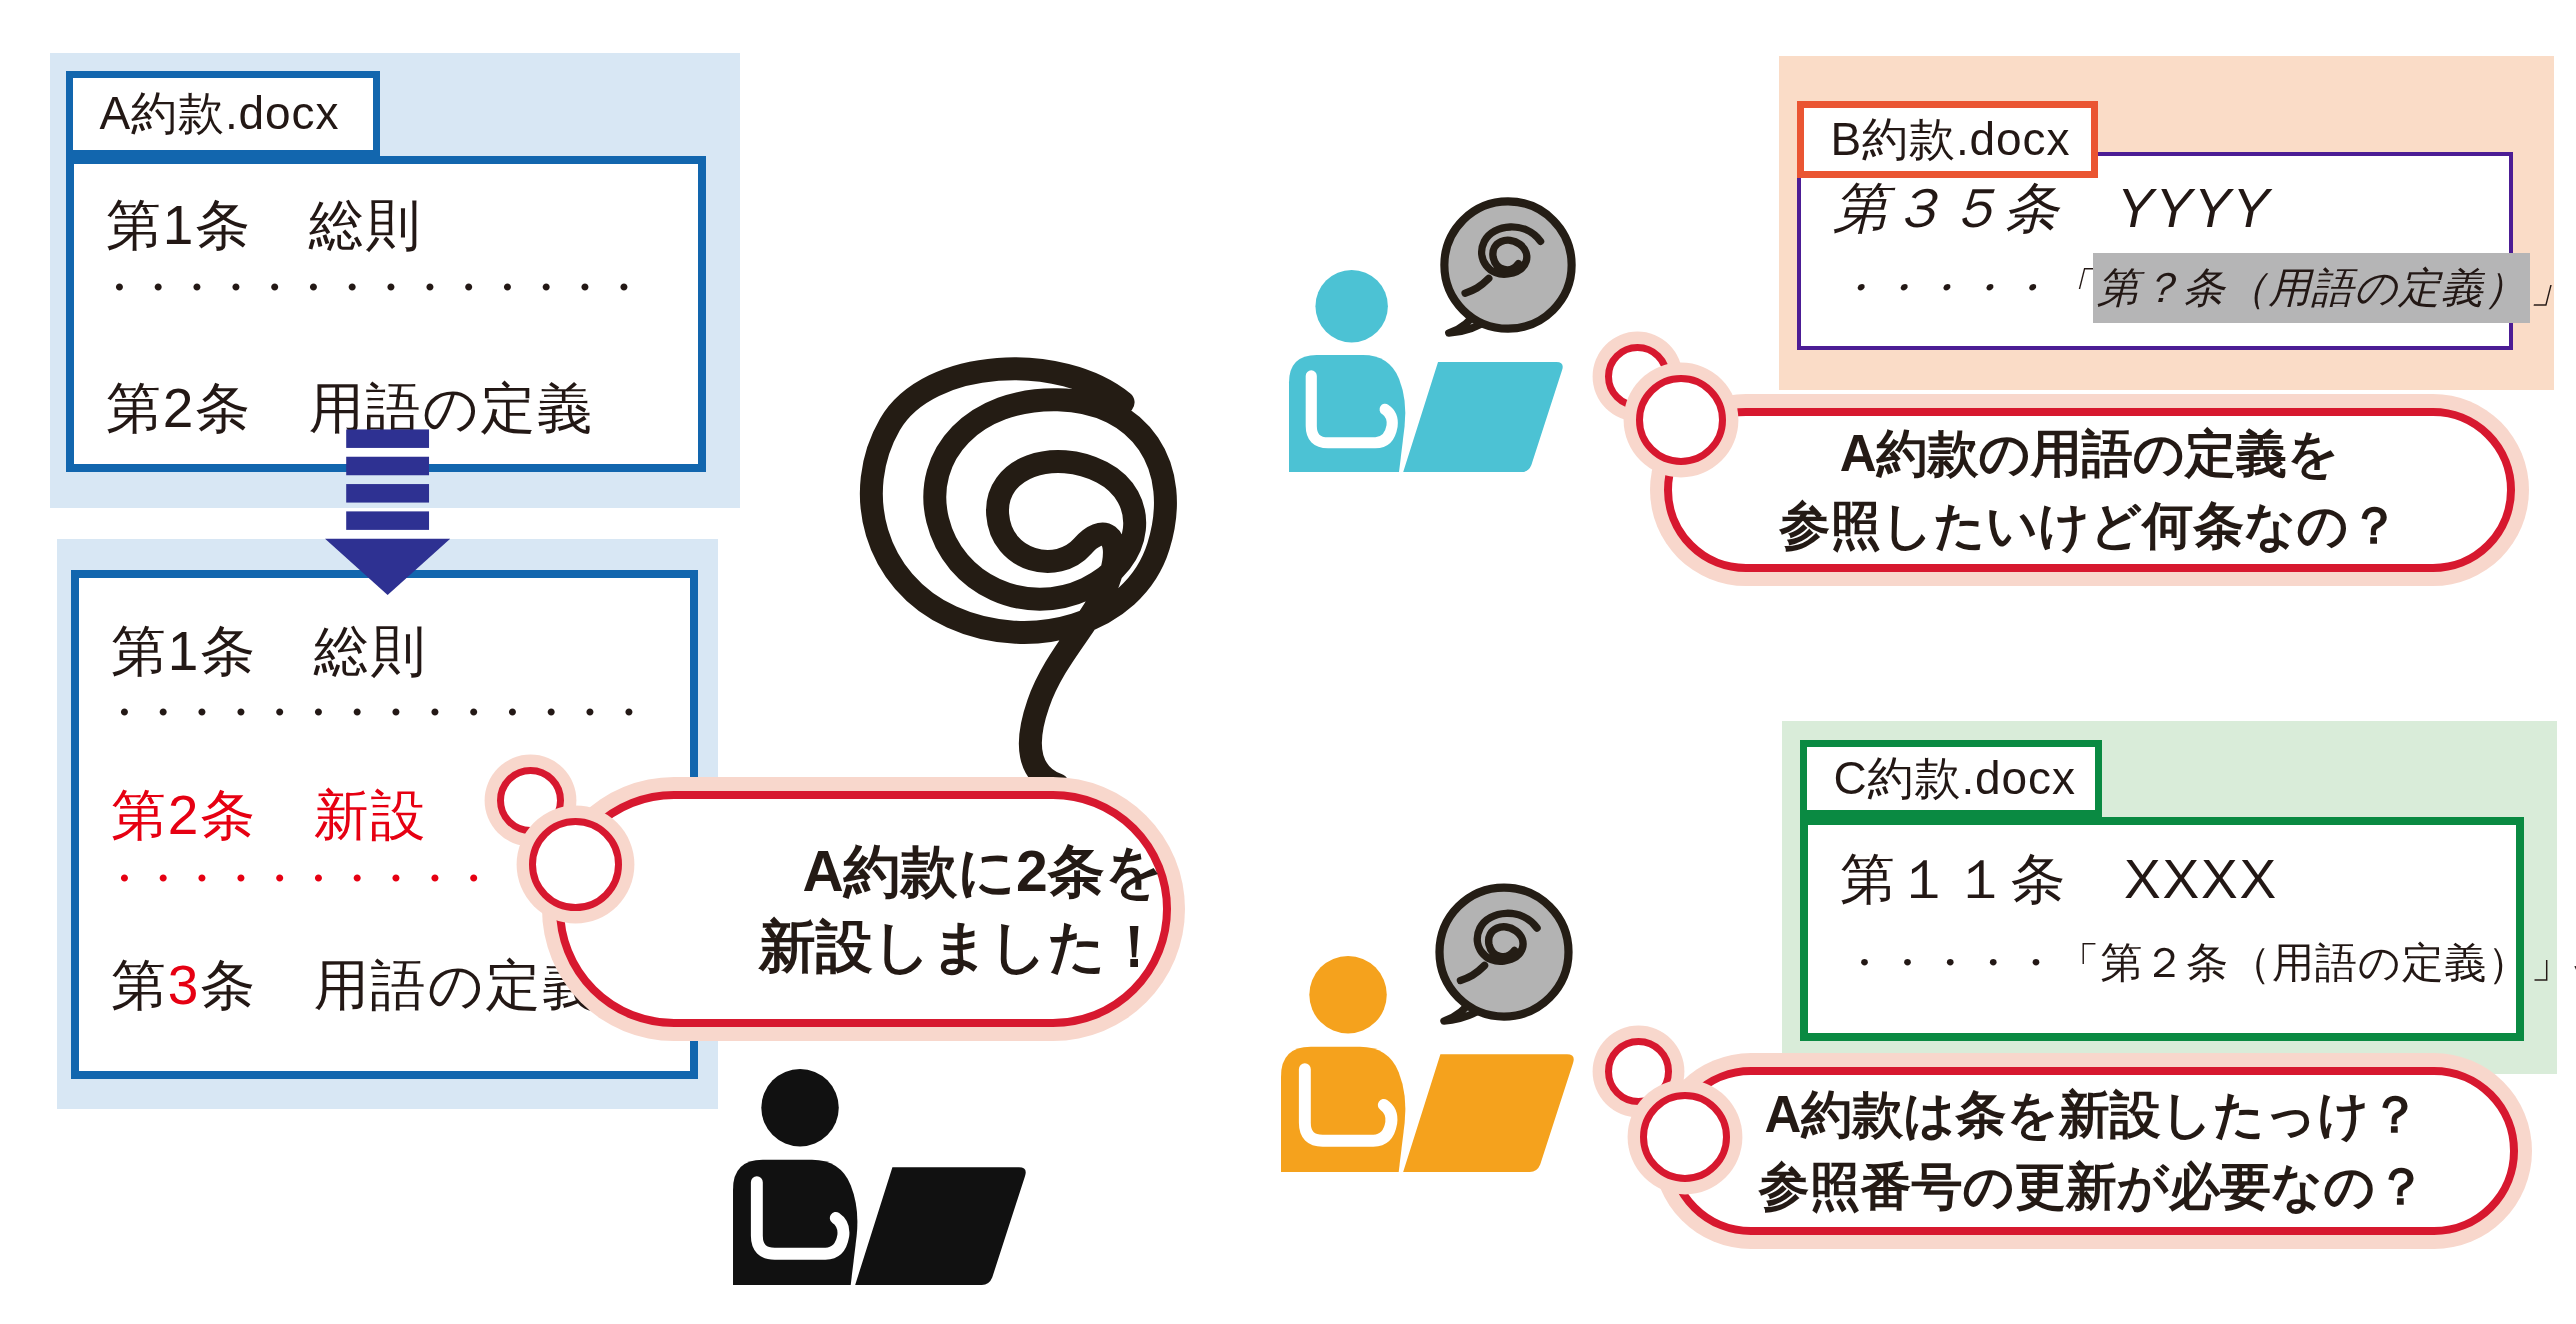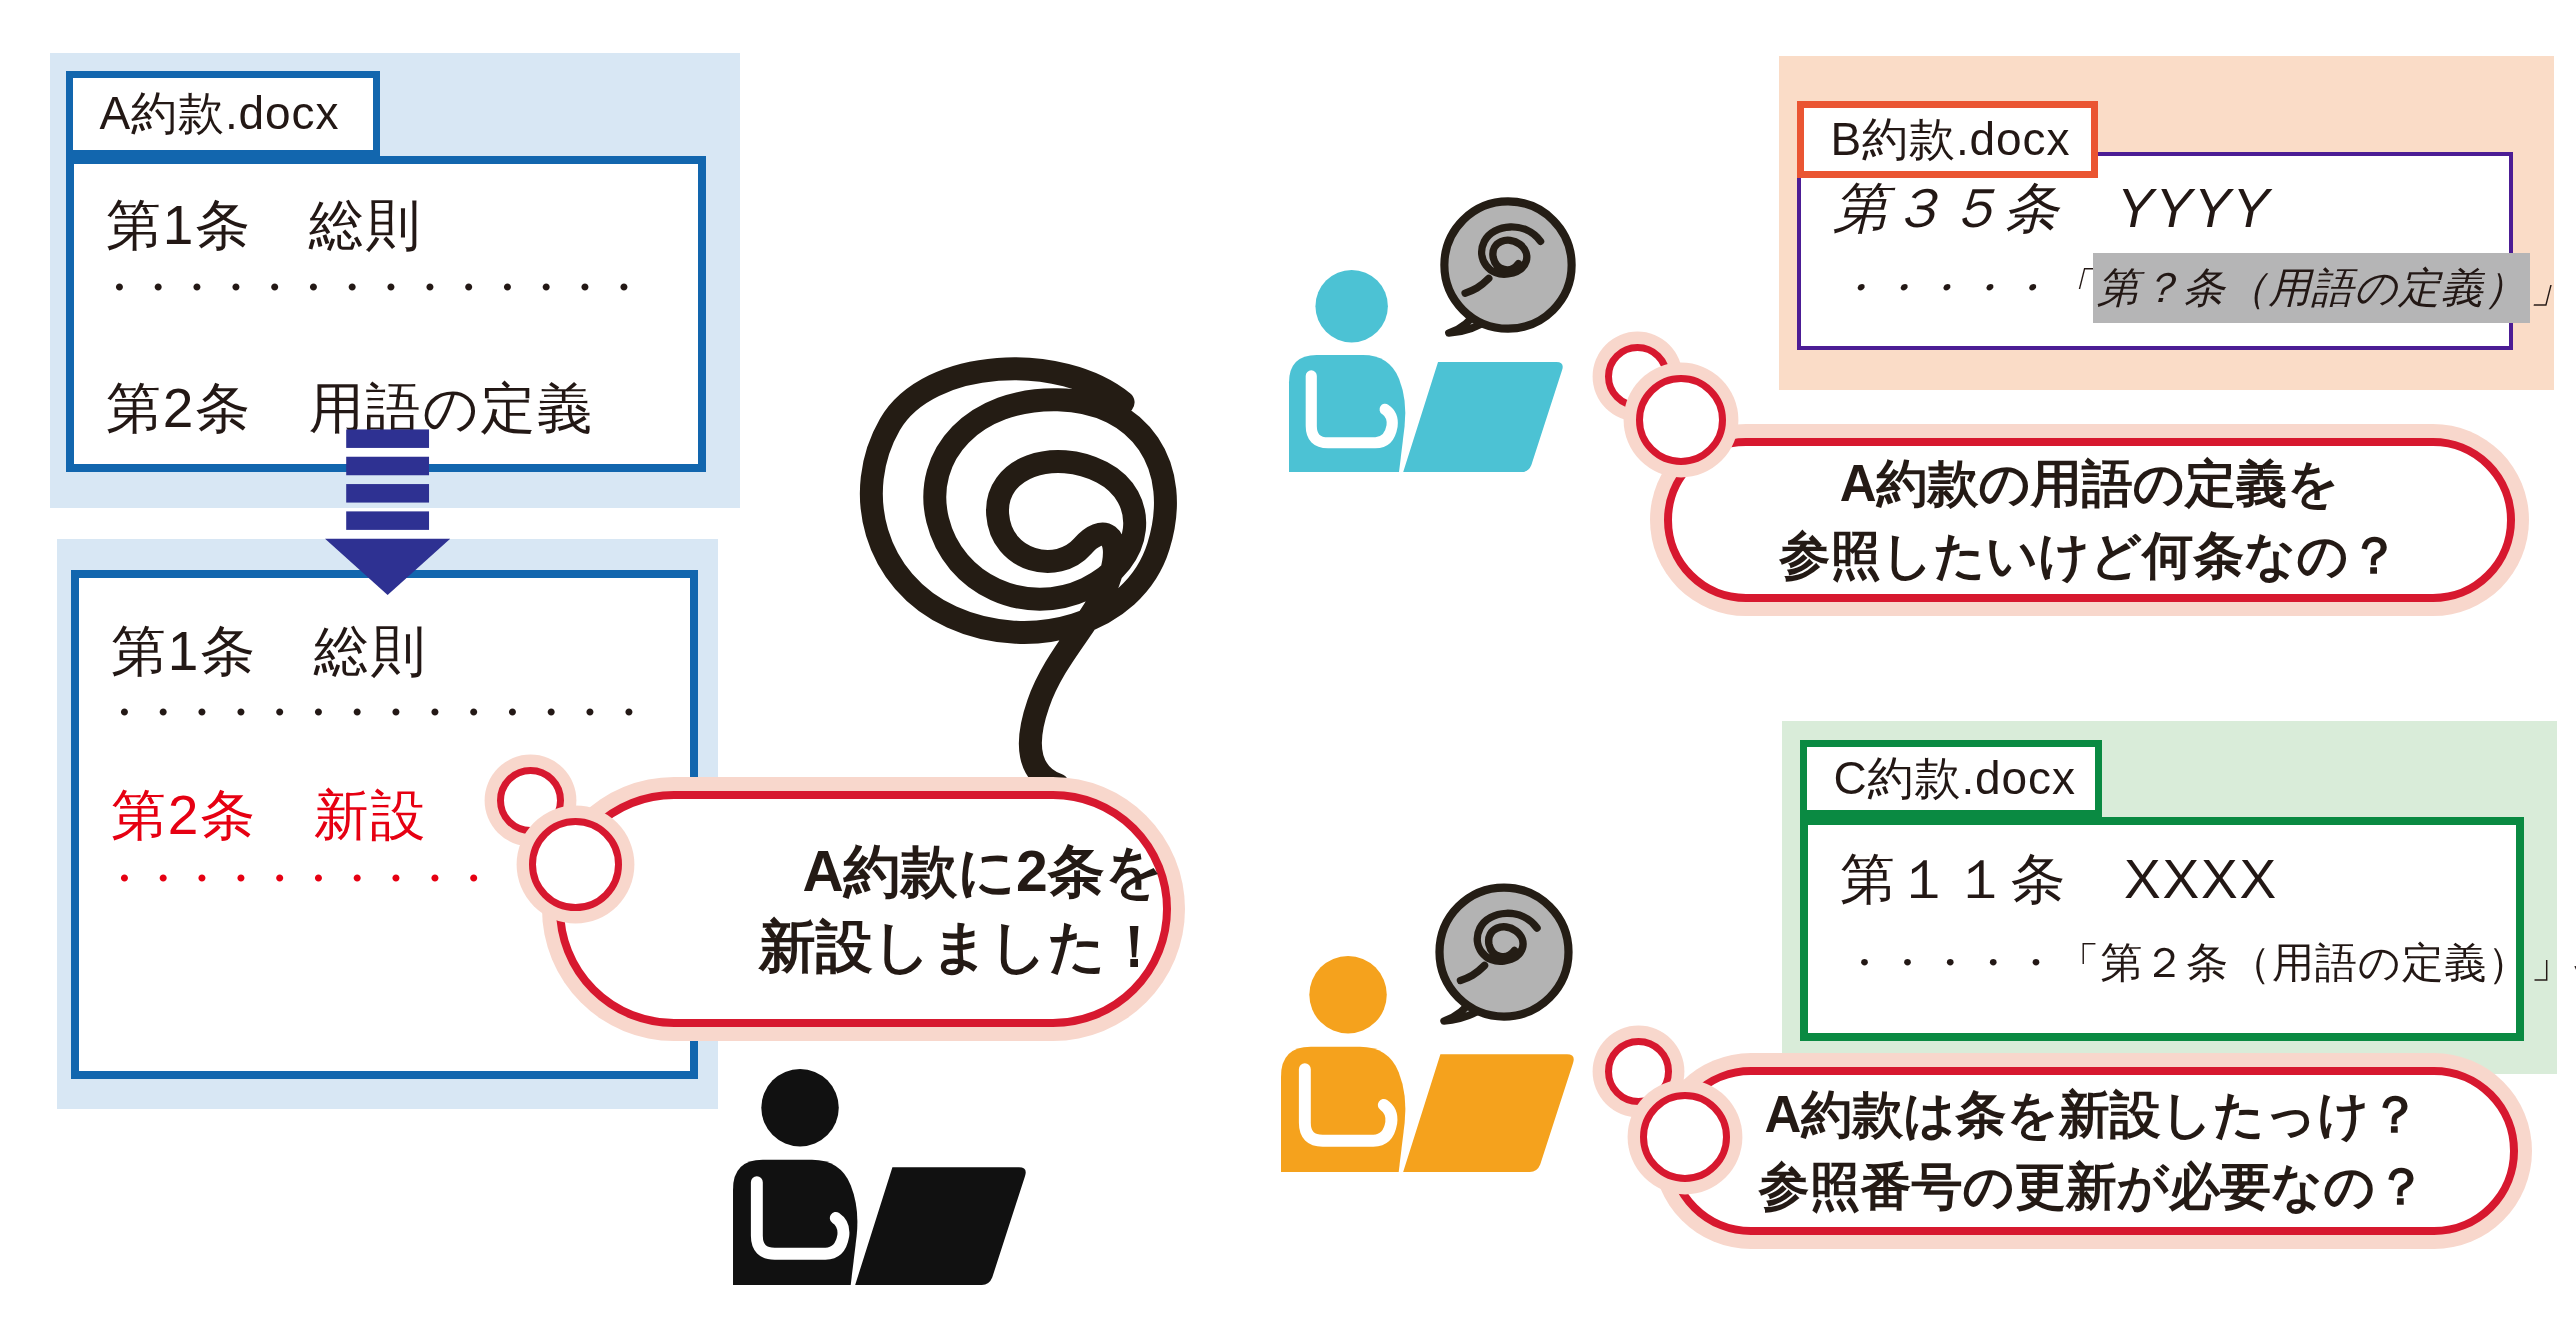--- a/index.html
+++ b/index.html
@@ -72,20 +72,23 @@
       <polygon points="8,132 150,132 79,196"></polygon>
     </g>
   </svg>
 
   <div class="panel panel-blue" style="left:57px;top:539px;width:661px;height:570px;"></div>
   <div class="docbody docbody-blue" style="left:71px;top:570px;width:611px;height:493px;">
     <div class="docline" style="top:37px;">第1条　総則</div>
     <div class="dotline" style="top:110px;">・・・・・・・・・・・・・・</div>
     <div class="docline red" style="top:201px;">第2条　新設</div>
     <div class="dotline red" style="top:276px;">・・・・・・・・・・</div>
+    <div class="docline" style="top:371px;">
+      <span>第</span><span class="red">3</span><span>条　用語の定義</span>
+    </div>
   </div>
 
   <svg class="svgabs" style="left:821px;top:336px;z-index:4;" width="371" height="495" viewBox="930 380 420 560">
     <path d="M1272,455 C1202,398 1052,404 1008,480 C964,556 990,658 1078,698
              C1166,738 1284,708 1312,618 C1340,528 1292,454 1198,452
              C1104,450 1044,514 1062,588 C1080,662 1162,698 1230,666
              C1298,634 1302,562 1248,534 C1194,506 1126,528 1130,582
              C1134,636 1198,650 1226,618 C1248,592 1272,602 1258,650
              C1244,698 1196,738 1176,796 C1160,842 1164,876 1198,888" fill="none" stroke="#241c14" stroke-width="26" stroke-linecap="round" stroke-linejoin="round"></path>
   </svg>
@@ -125,21 +128,21 @@
     </g>
     <path d="M18,76 L18,112 Q18,124 30,124 L64,124 Q74,124 76,112 Q77,104 71,100" fill="none" stroke="#ffffff" stroke-width="8" stroke-linecap="round"></path>
   </svg>
   <svg class="svgabs" style="left:1434px;top:194px;z-index:5;" width="148" height="148" viewBox="0 0 100 100">
     <path d="M30,78 Q22,90 10,94 Q26,93 42,82" fill="#b3b3b3" stroke="#241d15" stroke-width="5" stroke-linejoin="round"></path>
     <circle cx="50" cy="48" r="43" fill="#b3b3b3" stroke="#241d15" stroke-width="5.5"></circle>
     <path d="M72,32 C62,18 40,20 34,32 C28,44 38,56 50,54 C64,52 66,40 58,34 C50,28 38,32 40,43 C42,52 52,54 57,47" fill="none" stroke="#241d15" stroke-width="5" stroke-linecap="round"></path>
     <path d="M37,57 C31,63 27,65 21,67" fill="none" stroke="#241d15" stroke-width="5" stroke-linecap="round"></path>
   </svg>
 
-  <div class="bubble bubble23" style="left:1664px;top:408px;width:835px;height:148px;margin-top:30px;">
+  <div class="bubble bubble23" style="left:1664px;top:408px;width:835px;height:148px;">
     <div>A約款の用語の定義を</div>
     <div>参照したいけど何条なの？</div>
   </div>
   <div class="tcircle" style="left:1605px;top:344px;width:51px;height:51px;"></div>
   <div class="tcircle" style="left:1636px;top:375px;width:76px;height:76px;"></div>
 
   <div class="panel panel-green" style="left:1782px;top:721px;width:775px;height:353px;"></div>
   <div class="tab tab-green" style="left:1800px;top:740px;width:261px;height:63px;">
     <span>C約款.docx</span>
   </div>

